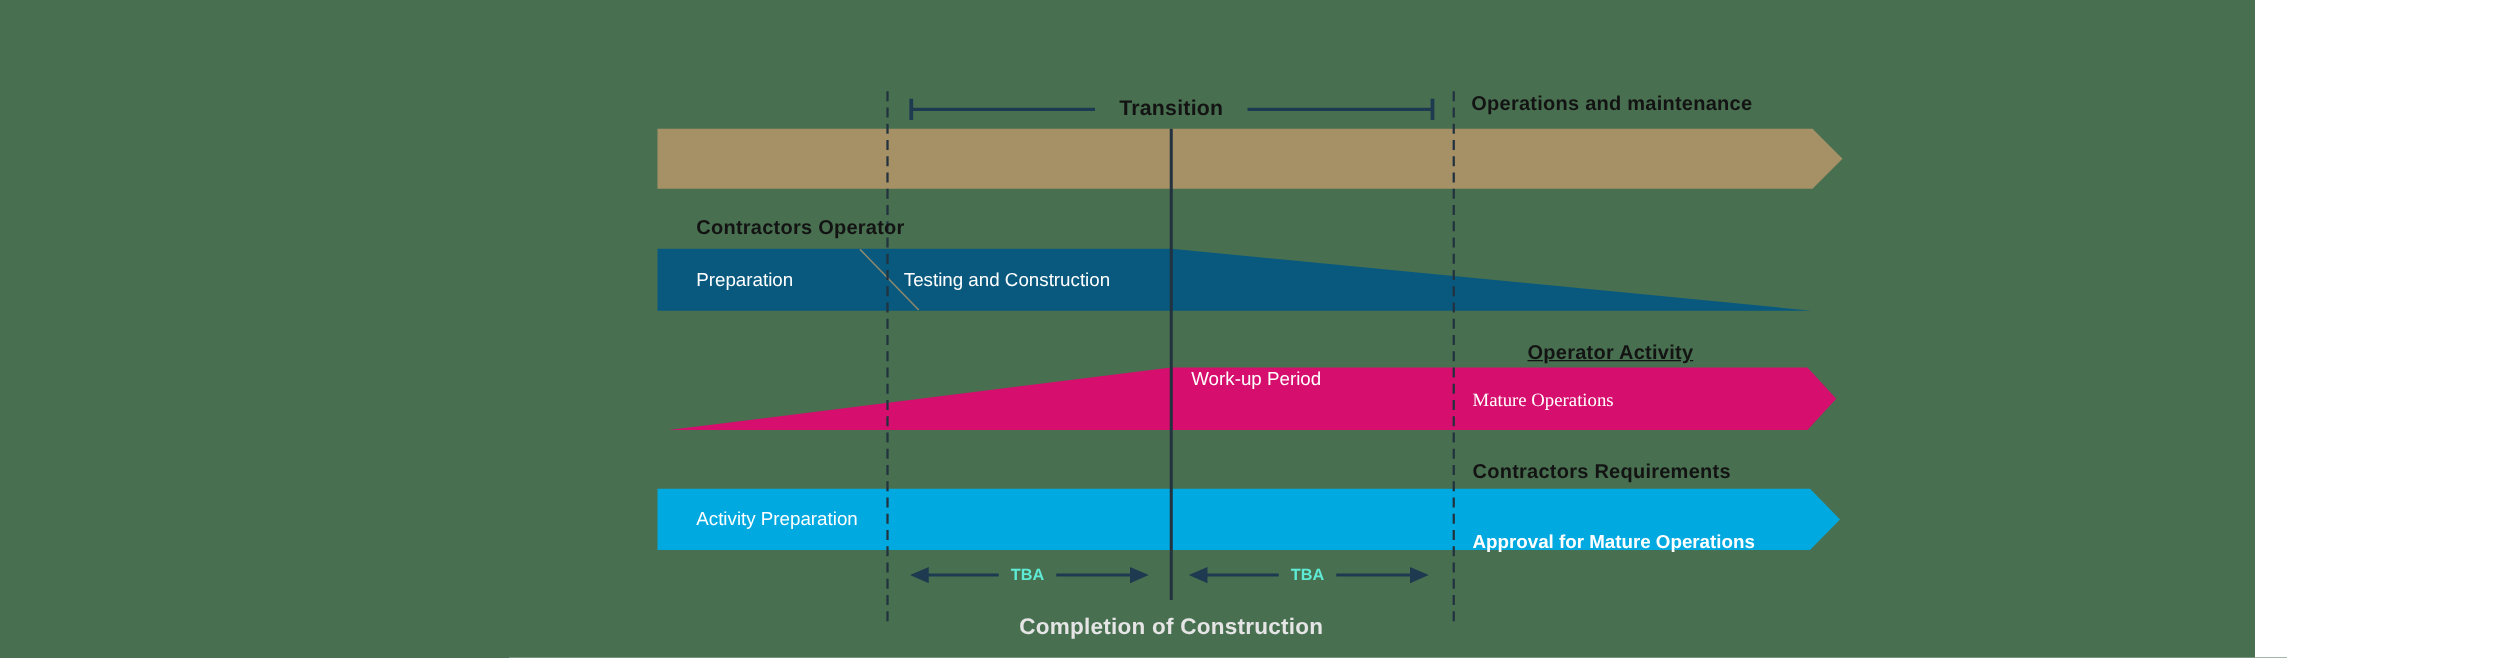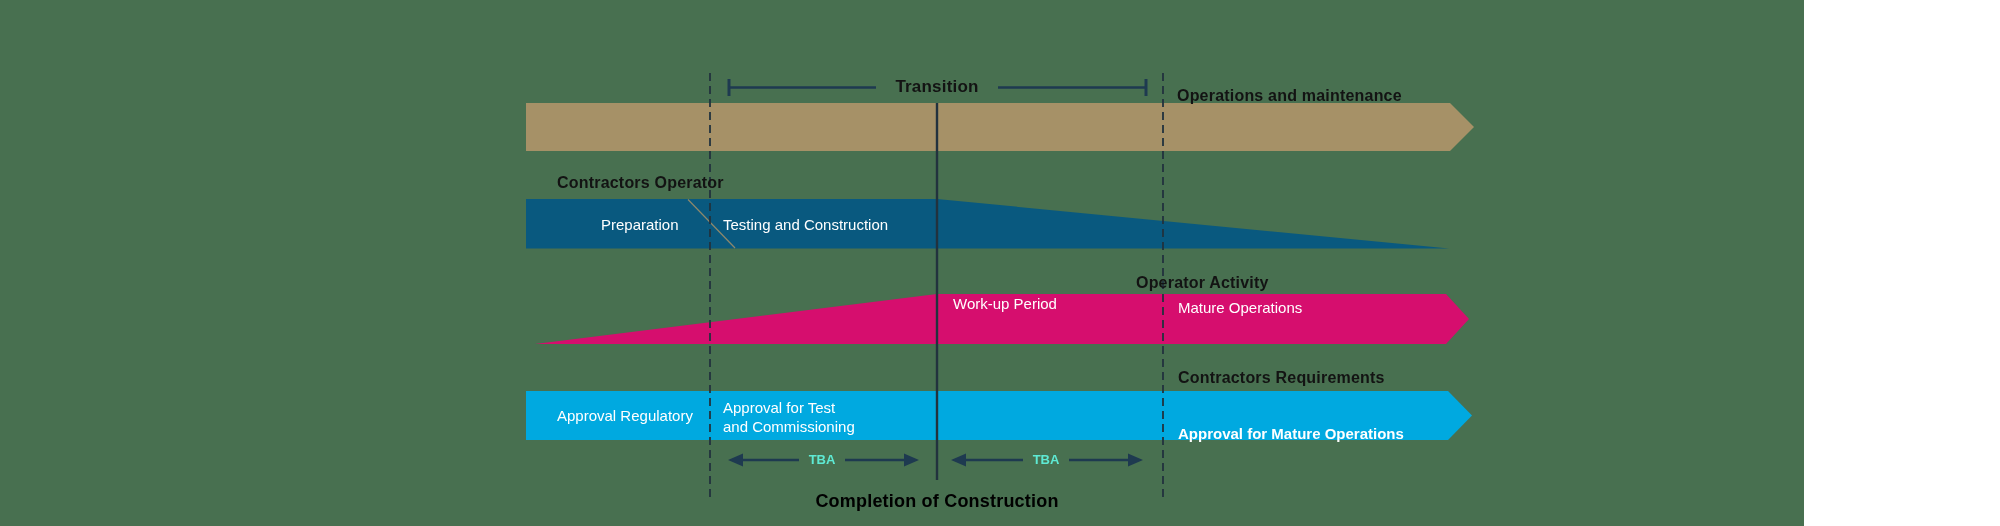--- a/index.html
+++ b/index.html
@@ -50,21 +50,21 @@
     line-height: 16px;
     color: #5eead4;
   }
   .completion-label {
     position: absolute;
     left: 787px; top: 491px; width: 300px;
     text-align: center;
     font-weight: 700;
     font-size: 18px;
     line-height: 21px;
-    color: #000000;
+    color: #e5e5e5;
     letter-spacing: 0.2px;
   }
 </style>
 </head>
 <body>
 
 <div class="canvas" style="background: rgb(72, 112, 80);">
 
   <svg class="shapes" width="2000" height="526" viewBox="0 0 2000 526">
 
@@ -92,35 +92,31 @@
     <line x1="845" y1="460" x2="905" y2="460" stroke-width="2.4" stroke="#1E3A50"></line>
     <polygon points="919,460 904,453.5 904,466.5" fill="#1E3A50"></polygon>
 
     <polygon points="951,460 966,453.5 966,466.5" fill="#1E3A50"></polygon>
     <line x1="965" y1="460" x2="1023" y2="460" stroke-width="2.4" stroke="#1E3A50"></line>
     <line x1="1069" y1="460" x2="1128" y2="460" stroke-width="2.4" stroke="#1E3A50"></line>
     <polygon points="1143,460 1128,453.5 1128,466.5" fill="#1E3A50"></polygon>
   </svg>
 
   <div class="transition-label">Transition</div>
-  <div class="header-text header-light" style="left:1177px; top:75px;margin-top:12px;">Operations and maintenance</div>
+  <div class="header-text header-light" style="left:1177px; top:75px;">Operations and maintenance</div>
 
   <div class="header-text" style="left:557px; top:174px;">Contractors Operator</div>
-  <div class="band-text" style="left:557px; top:216px;margin-left:44px;">Preparation</div>
+  <div class="band-text" style="left:557px; top:216px;">Preparation</div>
   <div class="band-text" style="left:723px; top:216px;">Testing and Construction</div>
 
-  <div class="header-text" style="left:1136px; top:274px;">Operator Activity</div>
+  <div class="header-text" style="left:1222px; top:274px;text-decoration:underline;">Operator Activity</div>
   <div class="band-text" style="left:953px; top:295px;">Work-up Period</div>
-  <div class="band-text" style="left:1178px; top:299px;">Mature Operations</div>
+  <div class="band-text" style="left:1178px; top:313px;font-family:Liberation Serif, serif;">Mature Operations</div>
 
   <div class="header-text" style="left:1178px; top:369px;">Contractors Requirements</div>
-  <div class="band-text" style="left:557px; top:407px;">Approval Regulatory</div>
-  <div class="band-text band-text-2line" style="left:723px; top:398px;">
-    <span>Approval for Test</span>
-    <span>and Commissioning</span>
-  </div>
+  <div class="band-text" style="left:557px; top:407px;">Activity Preparation</div>
   <div class="band-text" style="left:1178px; top:425px;font-weight:bold;">Approval for Mature Operations</div>
 
   <div class="tba-label" style="left:800px;">TBA</div>
   <div class="tba-label" style="left:1024px;">TBA</div>
   <div class="completion-label">Completion of Construction</div>
 
 </div>
 
 </body></html>

